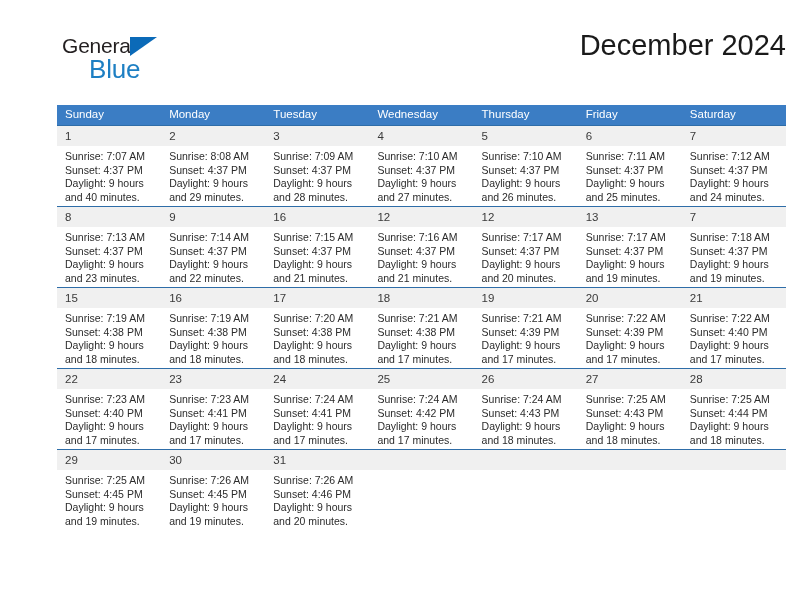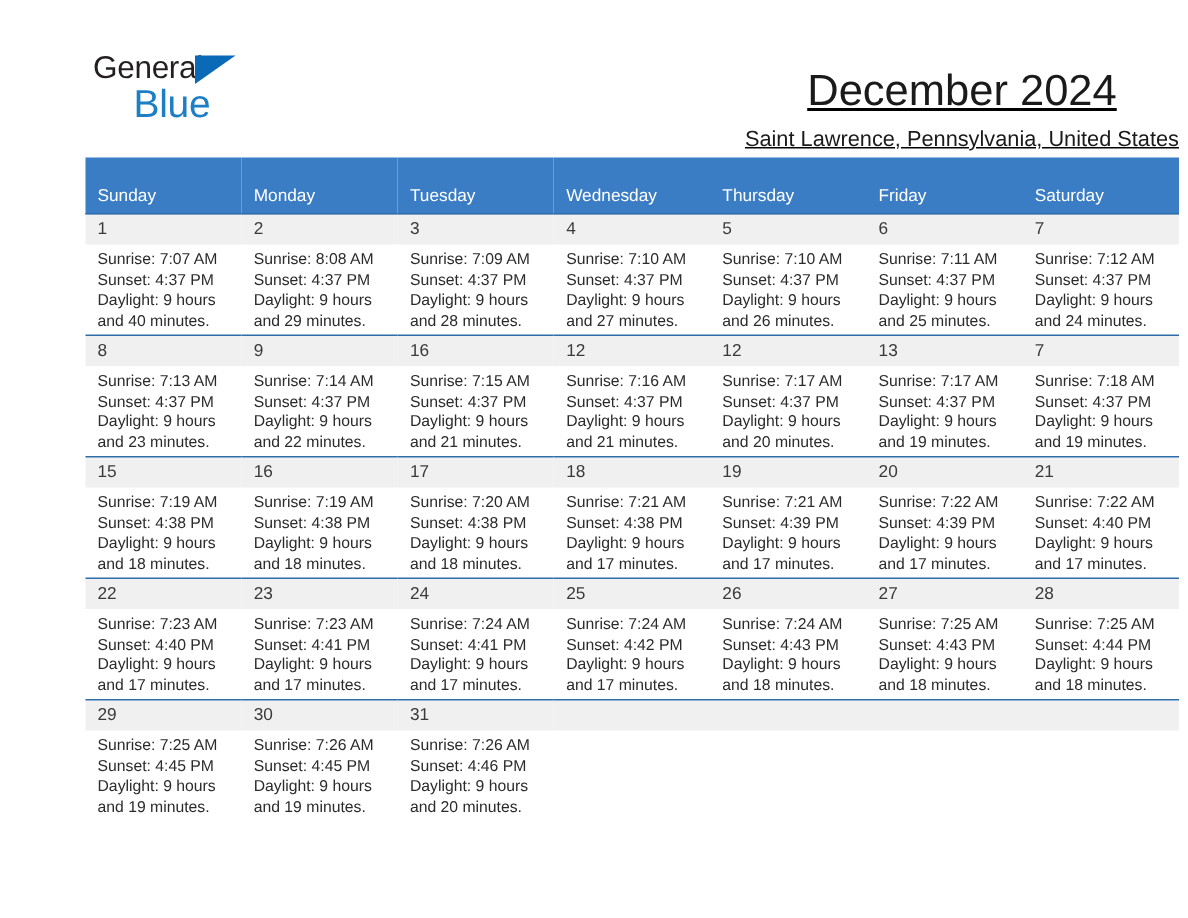--- a/index.html
+++ b/index.html
@@ -60,23 +60,22 @@
     left: 27px;
     top: 20px;
     font-size: 26px;
     letter-spacing: -0.2px;
     color: #1d7fc3;
     font-family: "Liberation Sans", sans-serif;
   }
   .title-block {
     position: absolute;
     right: 0;
-    top: 16px;
-    text-align: center;
-    text-decoration: underline;
+    top: 0;
+    text-align: left;
   }
   .month-title {
     font-size: 29px;
     color: #1a1a1a;
     line-height: 34px;
     white-space: nowrap;
   }
   .location-subtitle {
     font-size: 14.5px;
     color: #1a1a1a;
@@ -93,21 +92,21 @@
     width: 729px;
     border-collapse: collapse;
     table-layout: fixed;
   }
   .calendar th {
     background: #3b7dc4;
     color: #ffffff;
     font-size: 11.5px;
     font-weight: normal;
     text-align: left;
-    padding: 20px 0 5px 8px;
+    padding: 3px 0 5px 8px;
     height: 11px;
     border: none;
   }
   .calendar td {
     vertical-align: top;
     padding: 0;
     border: none;
     border-top: 1.5px solid #2e6da8;
     height: 80px;
     width: 104.14px;
@@ -142,21 +141,20 @@
   <div class="header">
 
     <div class="logo">
       <span class="logo-general">General</span>
       <span class="logo-triangle"></span>
       <span class="logo-blue">Blue</span>
     </div>
 
     <div class="title-block">
       <div class="month-title">December 2024</div>
-      <div class="location-subtitle">Saint Lawrence, Pennsylvania, United States</div>
     </div>
 
   </div>
 
   <table class="calendar">
     <thead>
       <tr>
         <th>Sunday</th>
         <th>Monday</th>
         <th>Tuesday</th>

